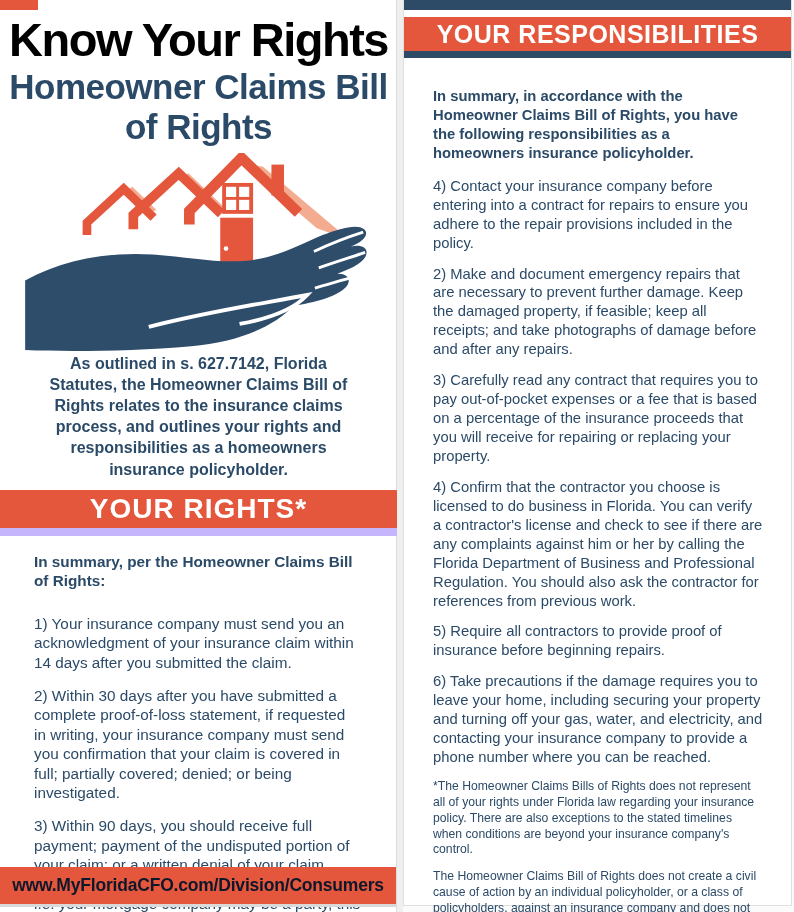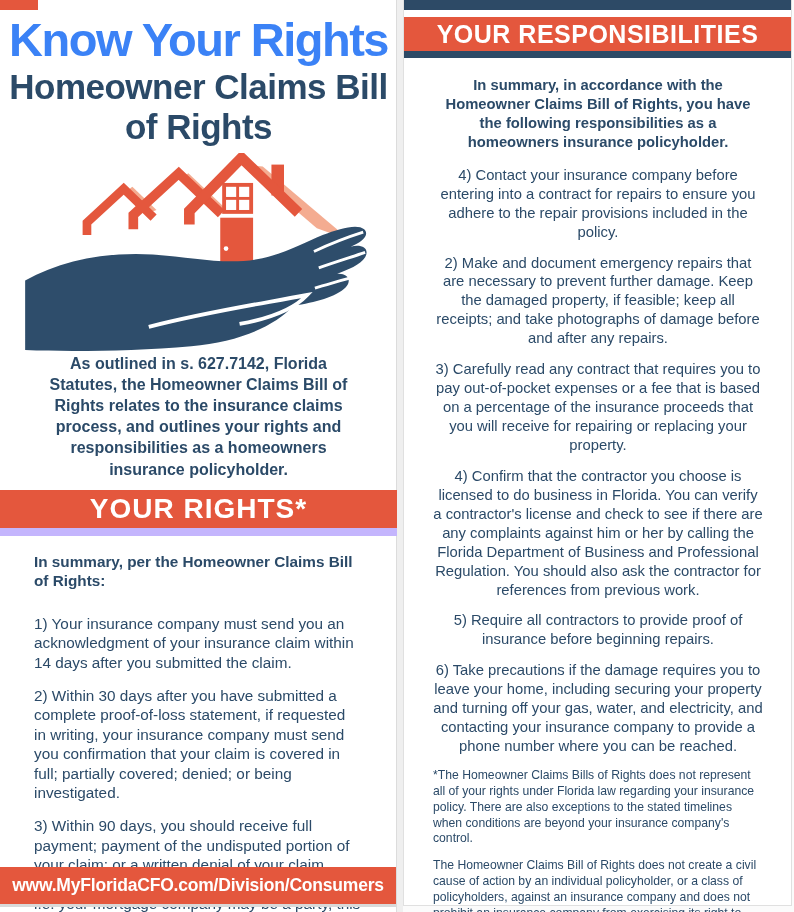--- a/index.html
+++ b/index.html
@@ -4,37 +4,37 @@
 <style>
   html,body{margin:0;padding:0;}
   body{width:794px;height:912px;background:#f4f4f4;font-family:"Liberation Sans",sans-serif;}
   .page{position:relative;width:794px;height:912px;background:#fbfbfb;overflow:hidden;}
   .panel{position:absolute;top:0;background:#ffffff;}
   .panel.left{left:0;width:397px;height:912px;border-right:6px solid #efefef;box-shadow:inset -1px 0 0 #dcdcdc;}
   .panel.right{left:403px;width:389px;height:906px;border:1px solid #e0e0e0;border-top:none;box-sizing:border-box;}
 
   
   .corner-strip{position:absolute;left:0;top:0;width:38px;height:10px;background:#e4573d;}
-  .kyr-title{margin:16px 8px 0;text-align:center;font-size:47px;line-height:1.0;font-weight:bold;letter-spacing:-1.5px;color:#3b82f6;}
+  .kyr-title{margin:16px 8px 0;text-align:center;font-size:47px;line-height:1.0;font-weight:bold;letter-spacing:-1.5px;color:#000000;}
   .kyr-sub{margin:4px 8px 0;text-align:center;font-size:35px;font-weight:bold;letter-spacing:-0.5px;color:#2b4a68;}
   .illo{margin:6px auto 0;width:368px;height:198px;}
   .statute{width:322px;margin:2px auto 10px;text-align:center;font-size:16px;line-height:1.32;font-weight:bold;color:#2b4a68;}
   .banner{height:38px;background:#e4573d;border-bottom:8px solid #c4b5fd;display:flex;align-items:center;justify-content:center;}
   .banner .banner-text{color:#ffffff;font-weight:bold;font-size:28px;letter-spacing:1px;}
   .rights-body{padding:16px 36px 0 34px;color:#2b4a68;font-size:15.3px;line-height:1.28;}
   .rights-body p{margin:0 0 13px;}
   .rights-body p.lead{font-weight:bold;margin-bottom:23px;}
-  .footer-banner{position:absolute;left:0;bottom:8px;width:396px;height:37px;background:#e4573d;box-shadow:0 3px 0 #d9d9d9;display:flex;align-items:center;justify-content:center;color:#ffffff;font-weight:bold;font-size:17.5px;letter-spacing:-0.2px;}
+  .footer-banner{position:absolute;left:0;bottom:8px;width:396px;height:37px;background:#e4573d;box-shadow:0 3px 0 #d9d9d9;display:flex;align-items:center;justify-content:center;color:#0f172a;font-weight:bold;font-size:17.5px;letter-spacing:-0.2px;}
 
   
   .topbar{height:10px;background:#2d4a66;}
   .banner2{margin-top:7px;height:34px;background:#e4573d;border-bottom:7px solid #2d4a66;display:flex;align-items:center;justify-content:center;}
   .banner2 .banner-text{color:#fff;font-weight:bold;font-size:25px;letter-spacing:0.5px;}
   .resp-body{padding:18px 28px 0 29px;color:#2b4a68;font-size:14.8px;line-height:1.28;}
-  .resp-body p{margin:0 0 12px;text-align:center;}
+  .resp-body p{margin:11px 0 12px;}
   .resp-body p.lead{font-weight:bold;margin-bottom:14px;}
   .footnote{padding:0 28px 0 29px;color:#2b4a68;font-size:12.2px;line-height:1.3;}
   .footnote p{margin:0 0 11px;}
 </style>
 </head>
 <body>
 
 <div class="page">
 
   <div class="panel left">

